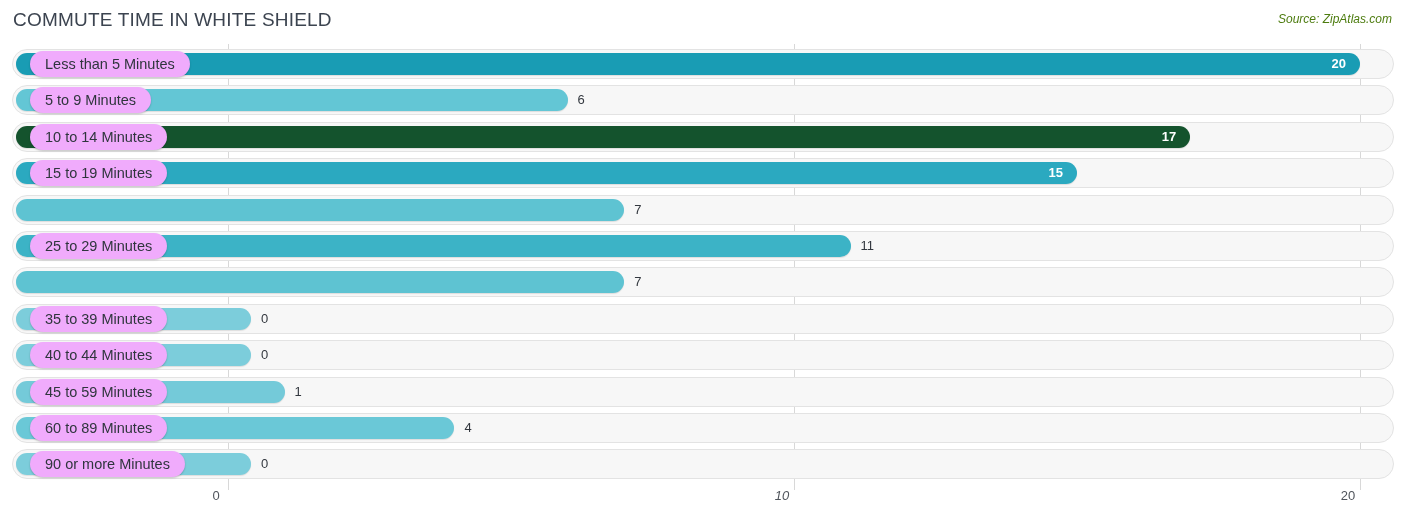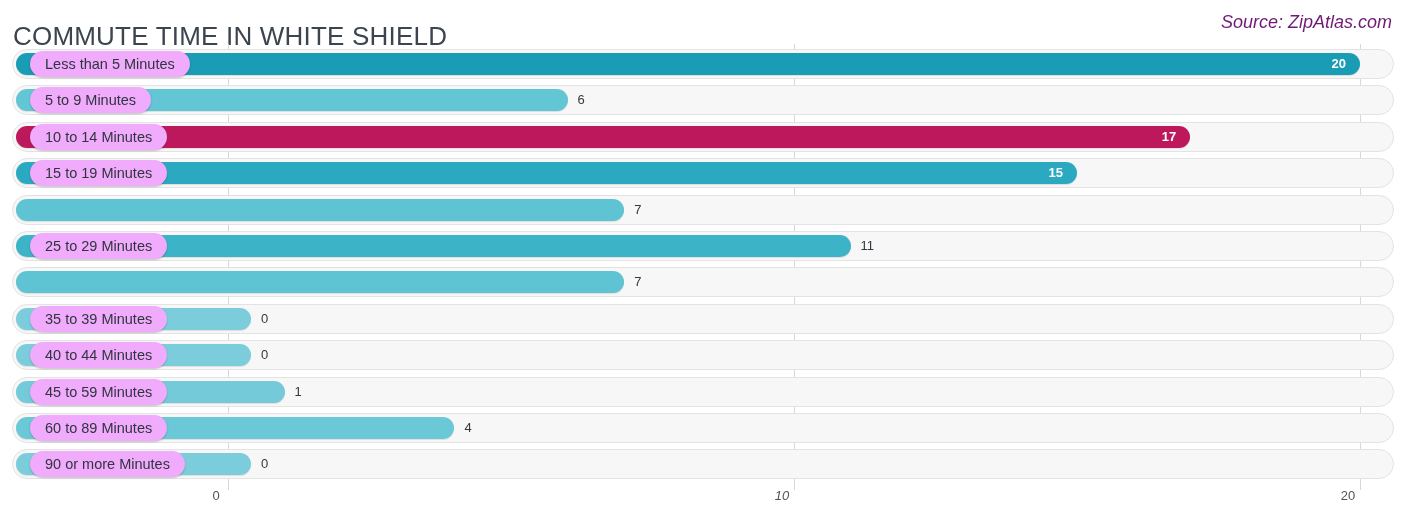--- a/index.html
+++ b/index.html
@@ -7,27 +7,27 @@
     width:1406px;height:522px;
     background:#ffffff;
     font-family:"Liberation Sans",sans-serif;
     overflow:hidden;
     position:relative;
   }
   .chart-header{
     position:absolute;left:0;top:0;width:1406px;height:44px;
   }
   .chart-title{
-    position:absolute;left:13px;top:21px;
-    font-size:26px;color:#3c4450;letter-spacing:.2px;
+    position:absolute;left:13px;top:9px;
+    font-size:19px;color:#3c4450;letter-spacing:.2px;
     white-space:nowrap;
   }
   .chart-source{
     position:absolute;right:14px;top:12px;
-    font-size:18px;font-style:italic;color:#701a75;
+    font-size:12px;font-style:italic;color:#4d7c0f;
     white-space:nowrap;
   }
 
   .plot{
     position:absolute;left:0;top:44px;width:1406px;height:444px;
   }
   .gridlines{position:absolute;left:0;top:0;width:1406px;height:444px;}
   .gridline{
     position:absolute;top:0;width:1px;height:444px;background:#d8d8d8;
   }
@@ -106,21 +106,21 @@
         <div class="label-pill">Less than 5 Minutes</div>
       </div>
       <div class="row" style="top: 41.4px;">
         <div class="track"></div>
         <div class="bar" style="width: 551.6px; background: rgb(99, 198, 213);"></div>
         <div class="value-out" style="left: 565.6px;">6</div>
         <div class="label-pill">5 to 9 Minutes</div>
       </div>
       <div class="row" style="top: 77.8px;">
         <div class="track"></div>
-        <div class="bar" style="width: 1174.2px; background: #be185d;">
+        <div class="bar" style="width: 1174.2px; background: #14532d;">
           <div class="bar-value-in">17</div>
         </div>
         <div class="label-pill">10 to 14 Minutes</div>
       </div>
       <div class="row" style="top: 114.2px;">
         <div class="track"></div>
         <div class="bar" style="width: 1061px; background: rgb(43, 169, 192);">
           <div class="bar-value-in">15</div>
         </div>
         <div class="label-pill">15 to 19 Minutes</div>

